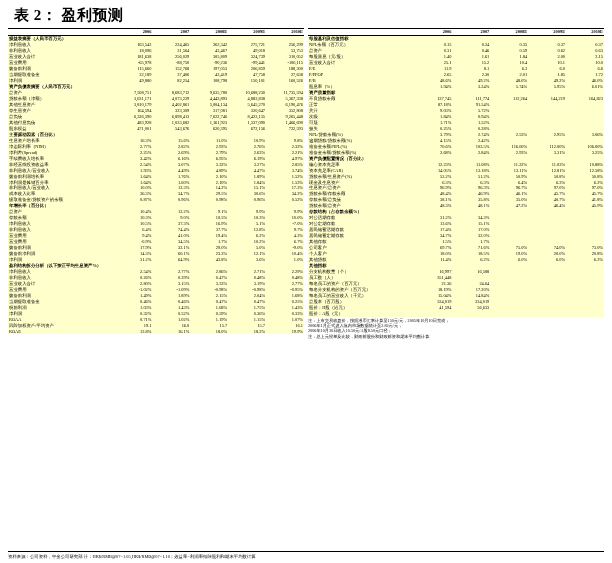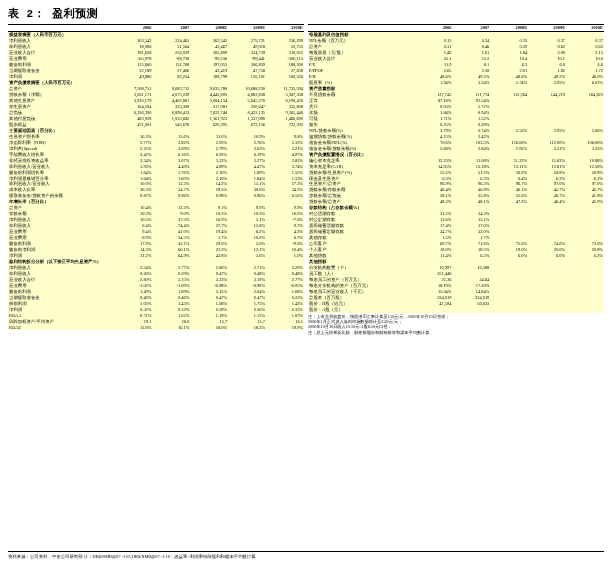--- a/index.html
+++ b/index.html
@@ -3,21 +3,21 @@
 <meta charset="utf-8">
 <style>
   html,body{margin:0;padding:0;background:#ffffff;}
   body{
     width:612px; height:563px; overflow:hidden;
     font-family:"Liberation Serif", serif;
     color:#000;
   }
   .page{position:relative;width:612px;height:563px;box-sizing:border-box;padding:6px 8px 0 8px;}
   .title{
-    font-size:11px;font-weight:bold;letter-spacing:0.5px;margin:0 0 3px 0;font-family:Liberation Mono, monospace;
+    font-size:15px;font-weight:bold;letter-spacing:0.5px;margin:0 0 3px 6px;
   }
   .cols{display:flex;gap:4px;}
   .col{flex:1 1 0;min-width:0;}
   table{
     border-collapse:collapse;width:100%;table-layout:fixed;
     font-size:4.4px;line-height:1.22;
   }
   td,th{
     padding:0.3px 1px;
     white-space:nowrap;overflow:hidden;

